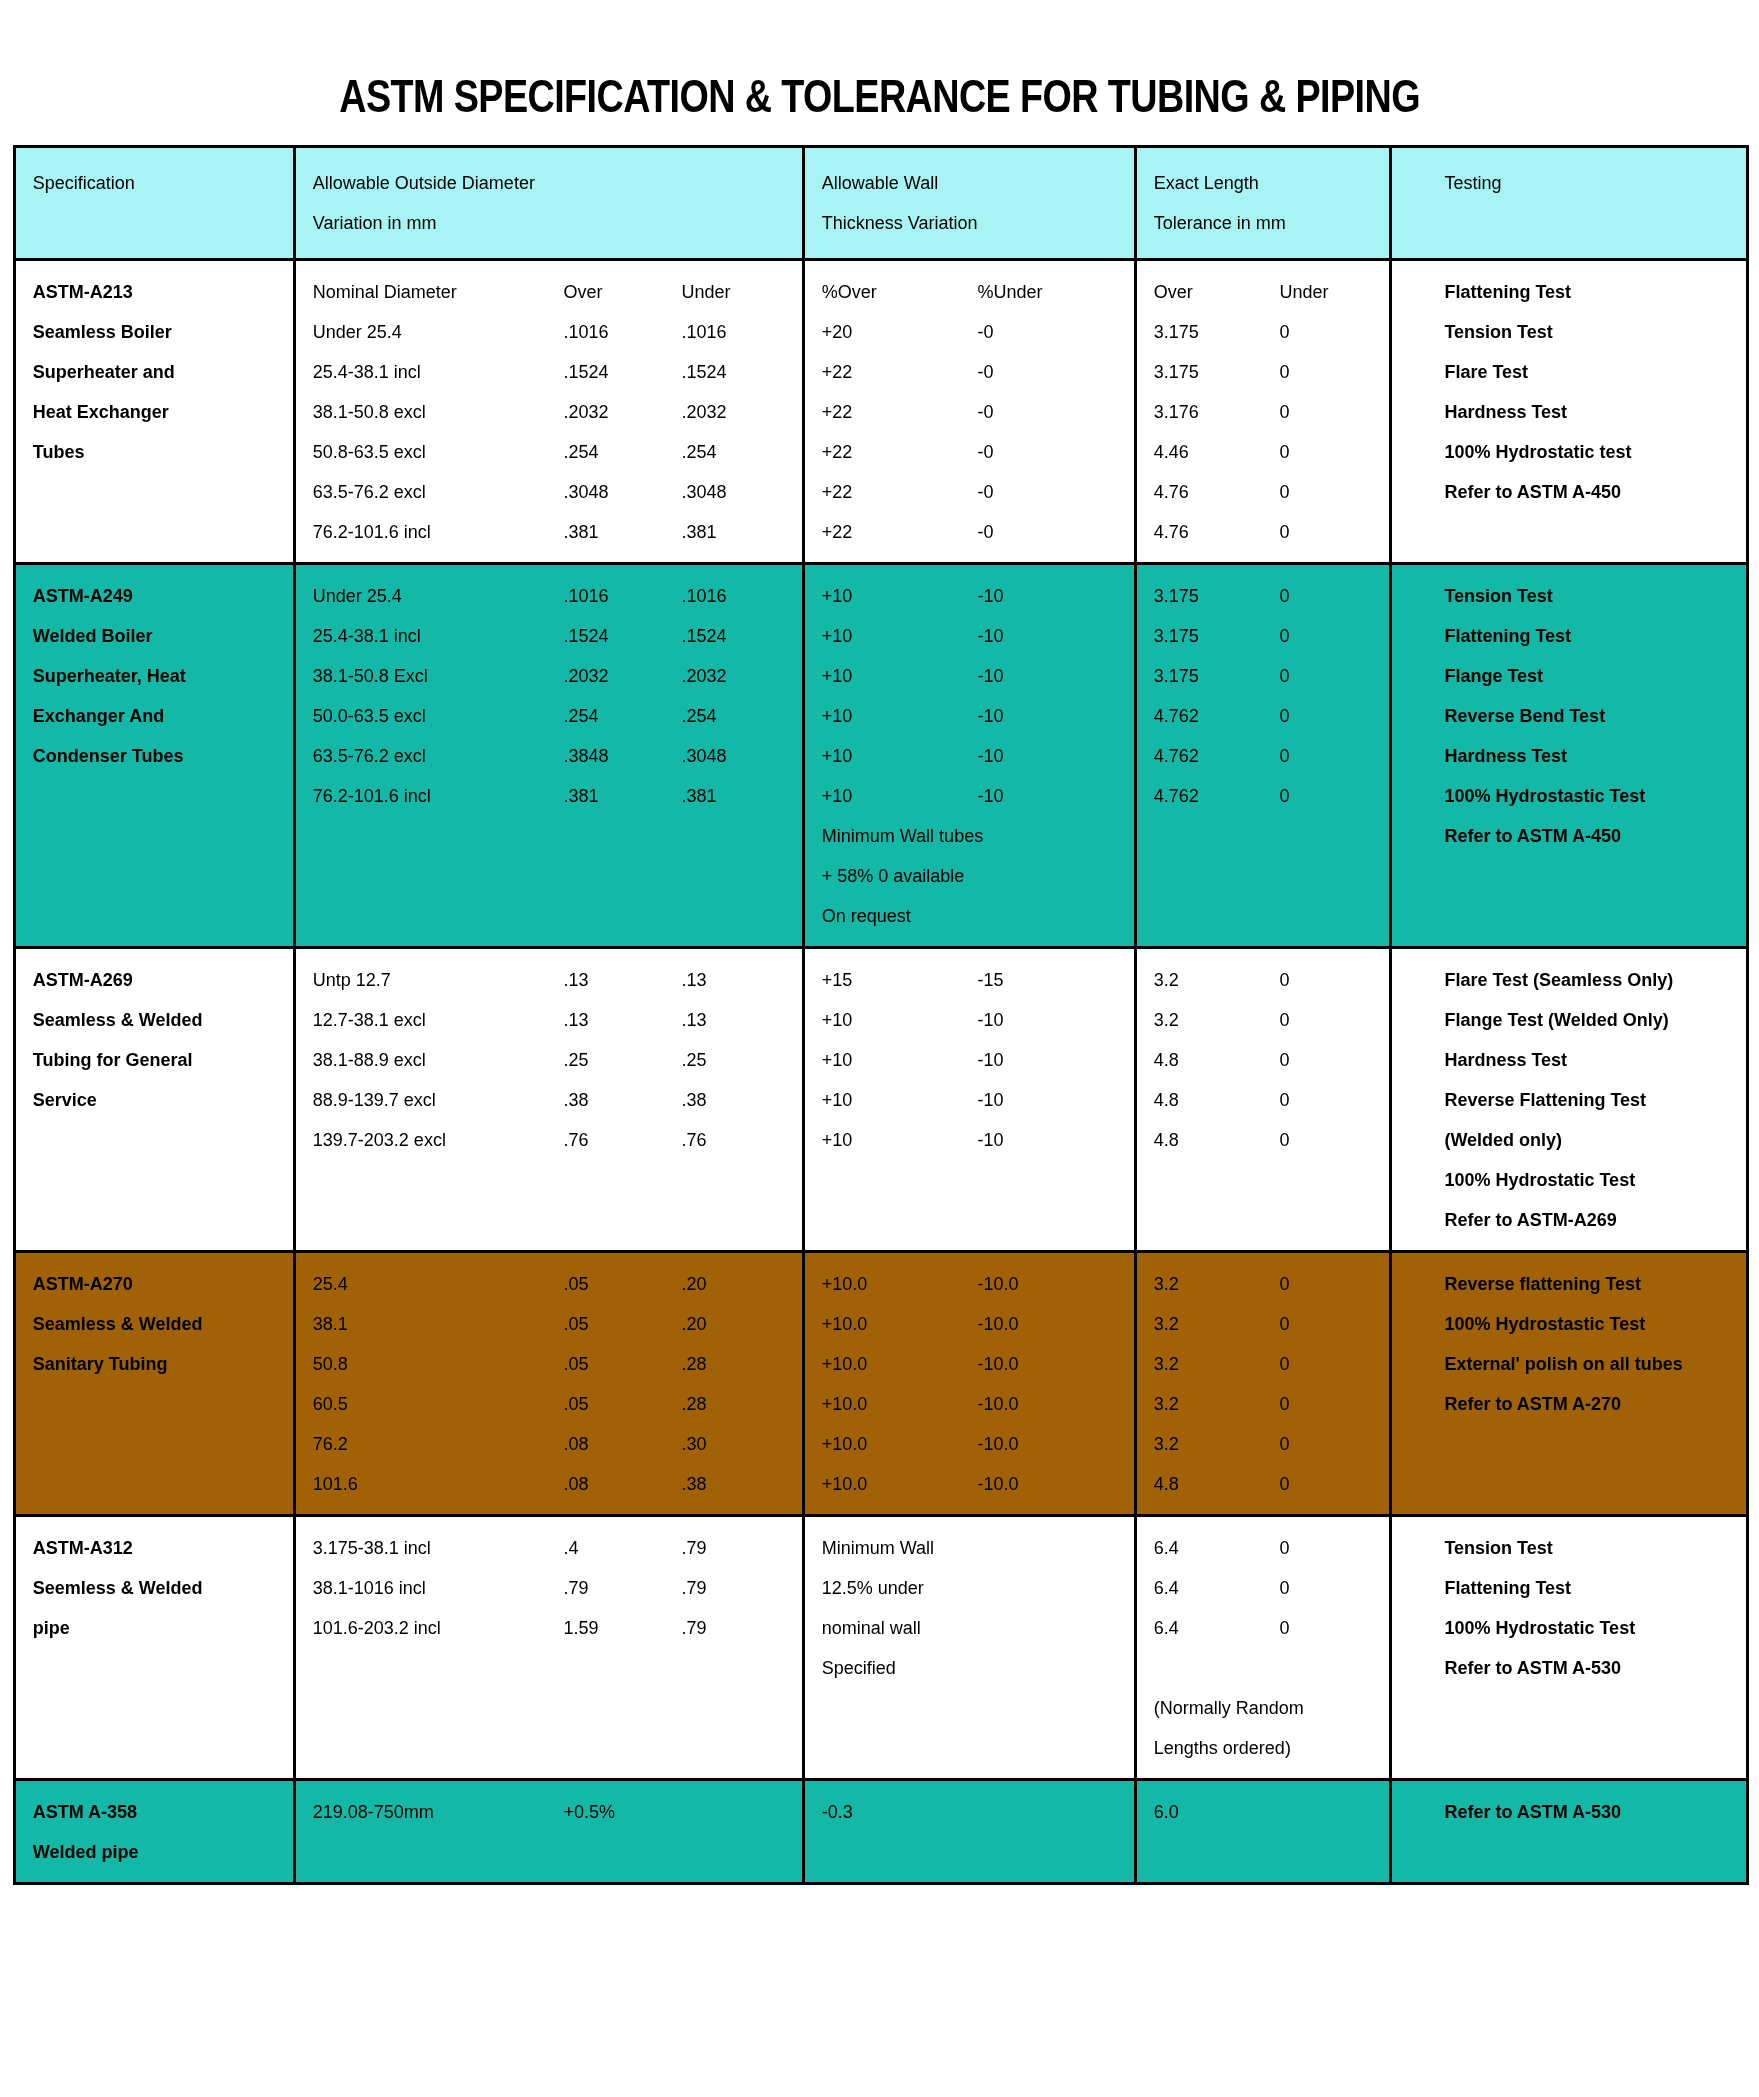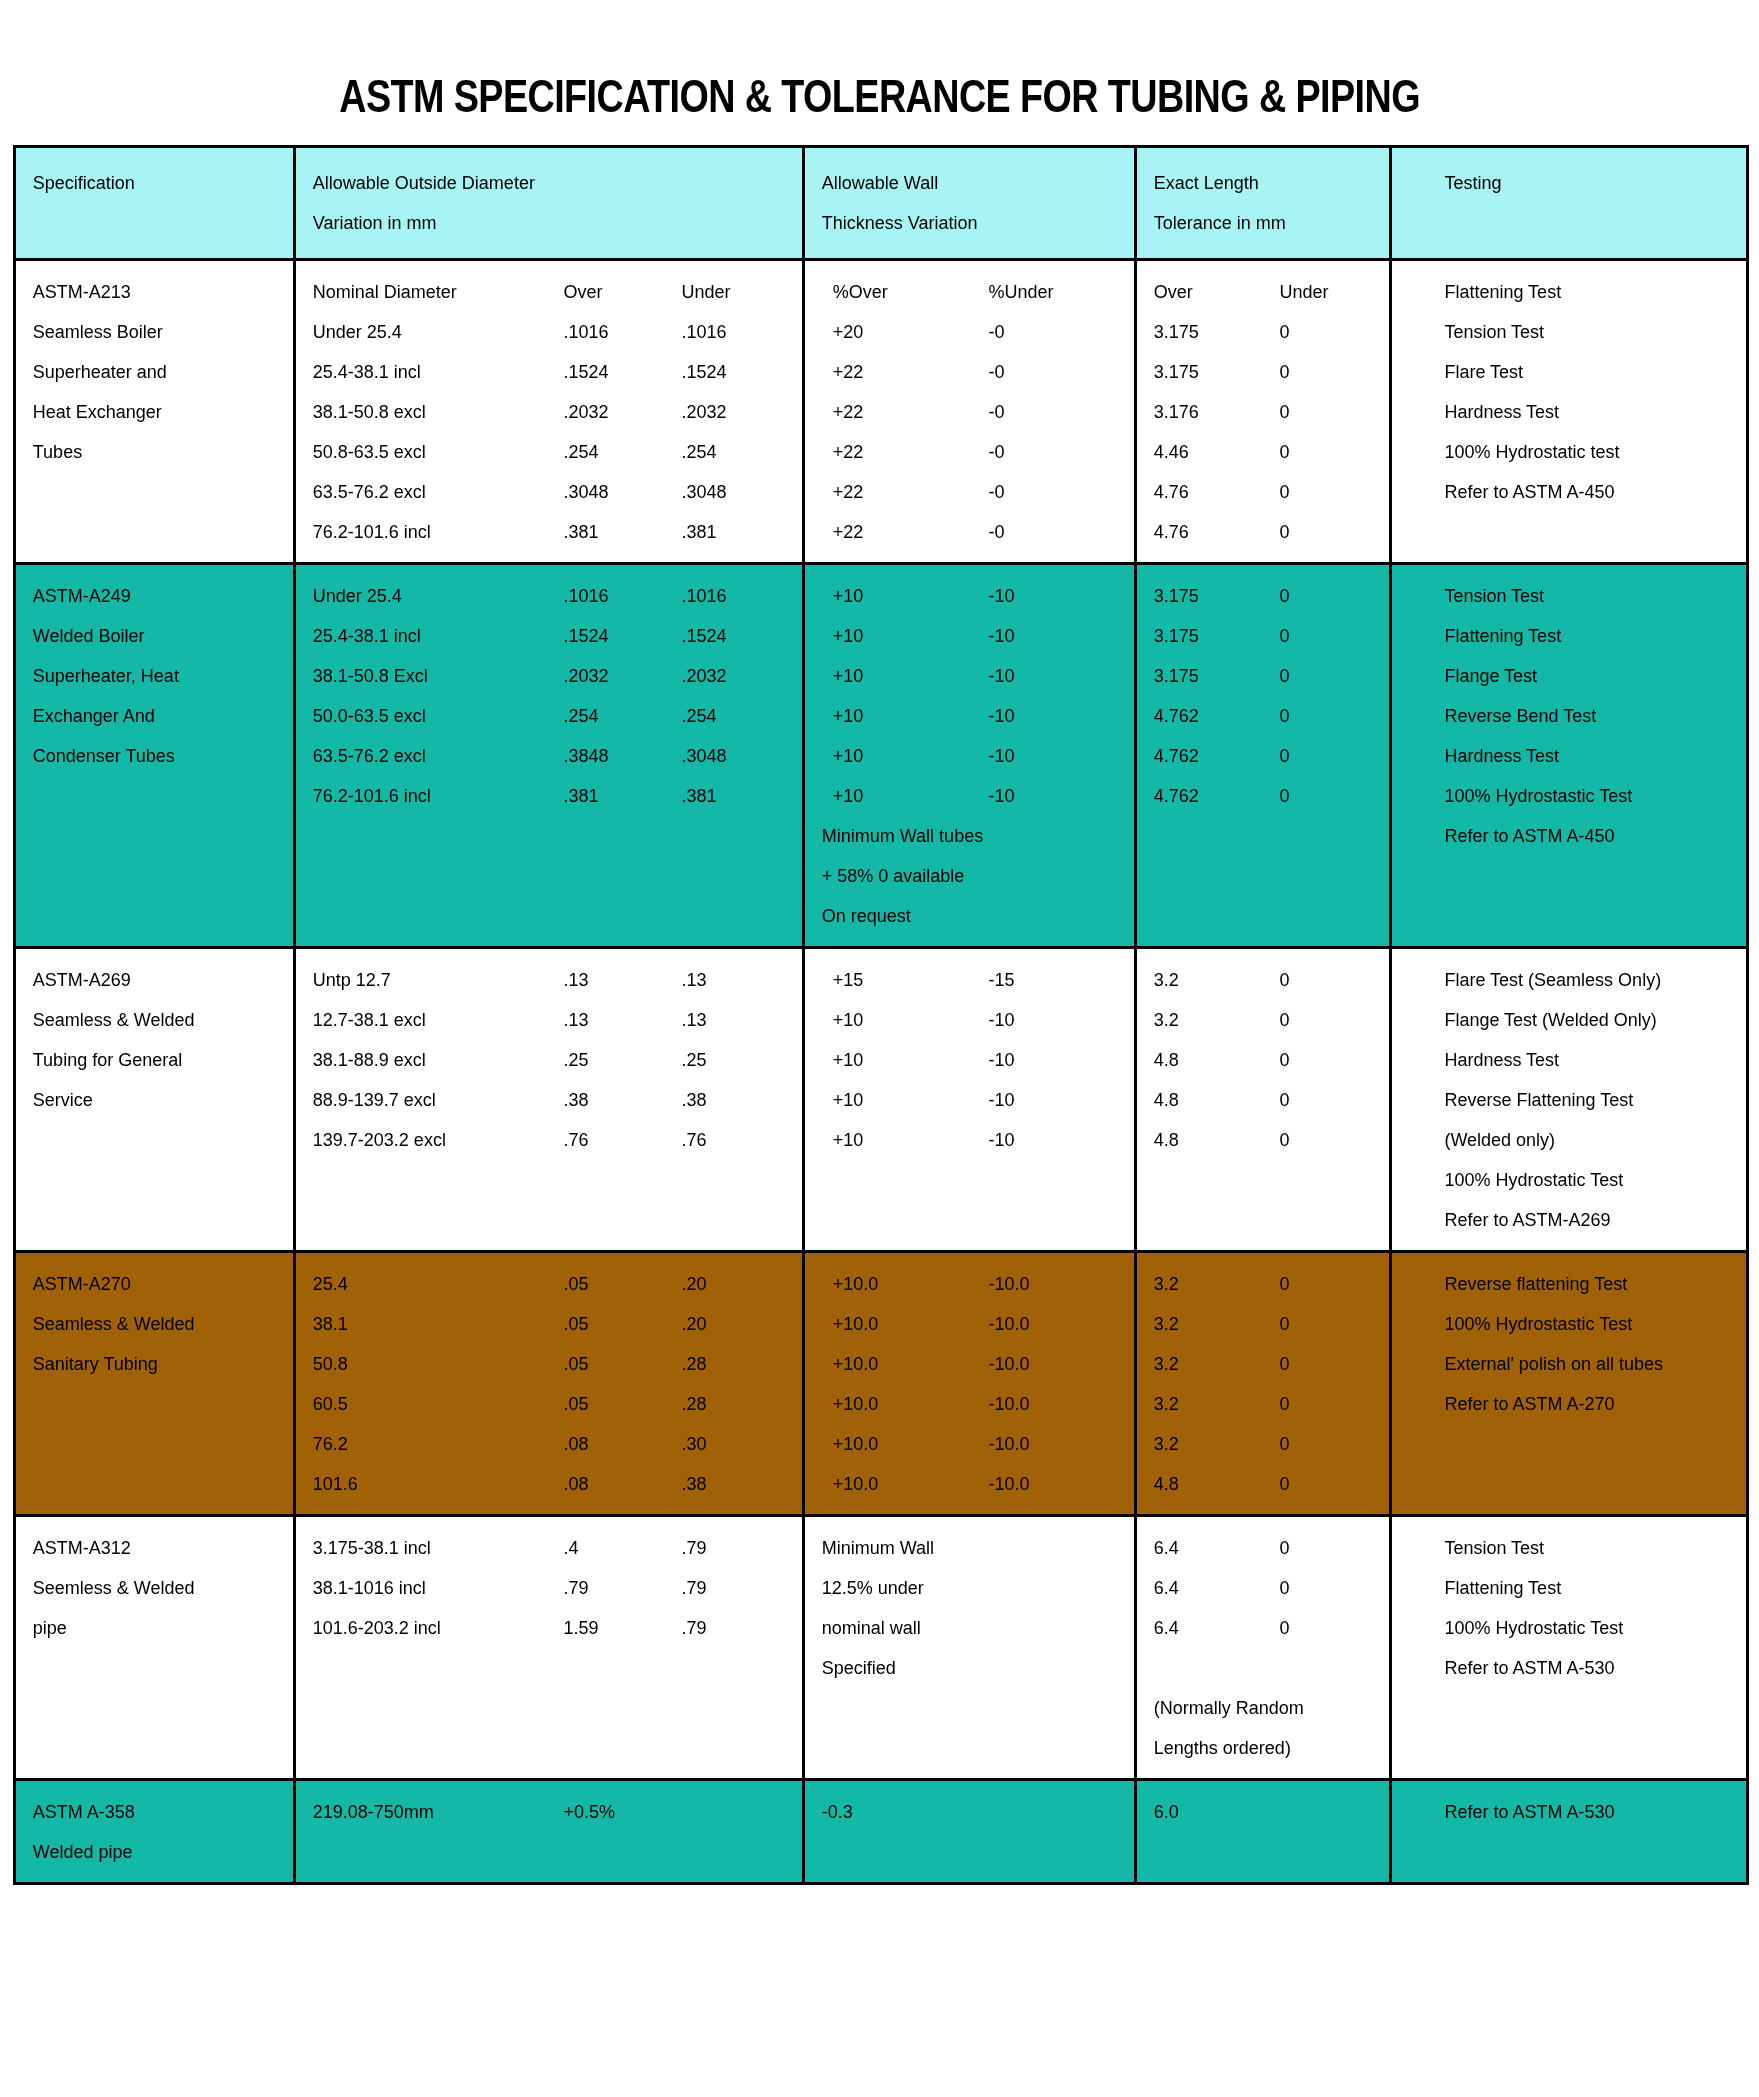--- a/index.html
+++ b/index.html
@@ -68,33 +68,33 @@
   .hdr-testing div { padding-left: 52px; }
 
   
   .cell-flex {
     display: flex;
     flex-direction: column;
     justify-content: center;
     height: 100%;
     box-sizing: border-box;
   }
-  td.vmid { vertical-align: middle; }
+  td.vmid { vertical-align: middle; font-weight: bold; }
 
   
   .subgrid { display: block; }
   .subrow { display: flex; white-space: nowrap; }
 
   
   .d-name { width: 267px; padding-left: 16.4px; box-sizing: border-box; }
   .d-over { width: 118px; box-sizing: border-box; }
   .d-under{ width: 105px; box-sizing: border-box; }
 
   
-  .w-over { width: 172px; padding-left: 16.4px; box-sizing: border-box; margin-left: 11px; }
+  .w-over { width: 172px; padding-left: 16.4px; box-sizing: border-box; }
   .w-under{ width: 142px; box-sizing: border-box; }
   .w-full { padding-left: 16.4px; }
 
   
   .l-over { width: 142px; padding-left: 16.4px; box-sizing: border-box; }
   .l-under{ width: 97px; box-sizing: border-box; }
   .l-full { padding-left: 16.4px; }
 
   
   .t-line { padding-left: 52px; white-space: nowrap; }

